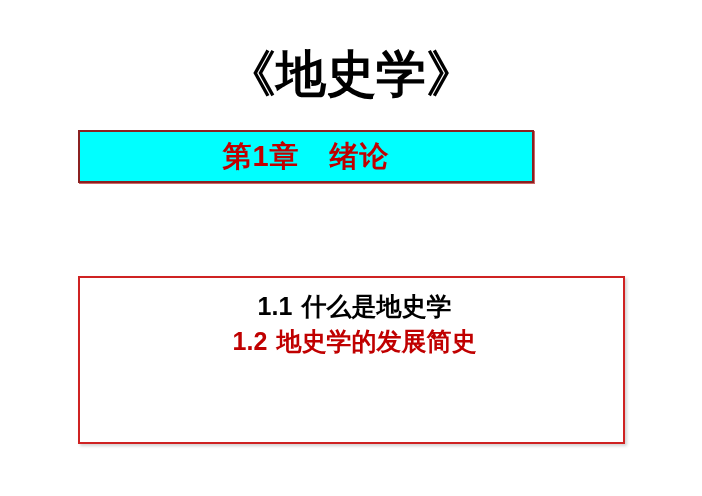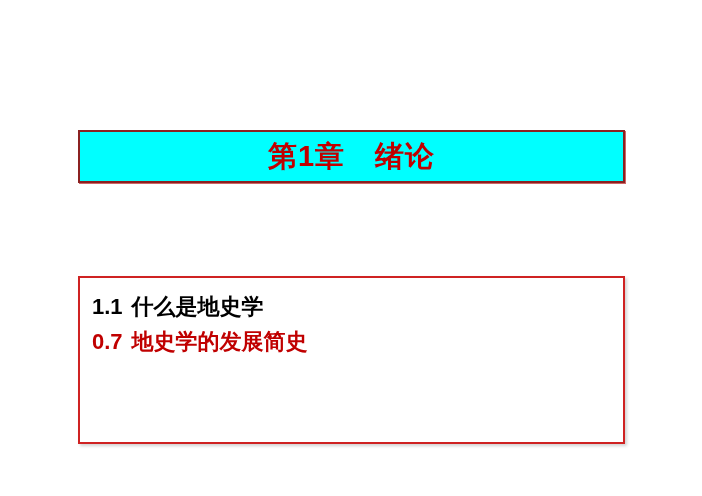--- a/index.html
+++ b/index.html
@@ -23,21 +23,21 @@
     text-align: center;
     font-size: 50px;
     font-weight: bold;
     color: #000000;
     letter-spacing: 0px;
     line-height: 1.15;
   }
   .chapter-banner {
     position: absolute;
     left: 78px; top: 130px;
-    width: 547px; height: 53px;
+    width: 456px; height: 53px;
     background: var(--banner-bg, #00ffff);
     border: 2px solid var(--banner-border, #8b2121);
     box-shadow: 1px 1px 0 #cc6666;
     display: flex;
     align-items: center;
     justify-content: center;
   }
   .chapter-banner .banner-label {
     font-size: 29px;
     font-weight: bold;
@@ -49,23 +49,24 @@
     left: 78px; top: 276px;
     width: 547px; height: 168px;
     background: #ffffff;
     border: 2px solid var(--outline-border, #cf2222);
     box-shadow: 2px 2px 3px rgba(0,0,0,0.18);
     padding: 11px 6px 0 12px;
   }
   .outline-item {
     height: 35px;
     line-height: 35px;
-    font-size: 22px;
+    font-size: 25px;
     color: #000000;
     white-space: nowrap;
+    text-align: center;
   }
   .outline-item .item-number {
     font-weight: bold;
     font-family: "Liberation Sans", "DejaVu Sans", sans-serif;
     margin-right: 9px;
   }
   .outline-item .item-text {
     font-weight: bold;
     font-family: "DejaVu Sans", "Liberation Sans", sans-serif;
   }
@@ -73,32 +74,33 @@
   .outline-item.highlight .item-number,
   .outline-item.highlight .item-text {
     color: var(--highlight-text, #c00000);
   }
 </style>
 </head>
 <body>
 
 <div class="slide">
 
+  <div class="page-title">《地史学》</div>
 
   <div class="chapter-banner">
     <span class="banner-label">第1章　绪论</span>
   </div>
 
   <div class="outline-box">
 
     <div class="outline-item">
       <span class="item-number">1.1</span><span class="item-text">什么是地史学</span>
     </div>
 
     <div class="outline-item highlight">
-      <span class="item-number">0.7</span><span class="item-text">地史学的发展简史</span>
+      <span class="item-number">1.2</span><span class="item-text">地史学的发展简史</span>
     </div>
 
 
 
   </div>
 
 </div>
 
 </body></html>

